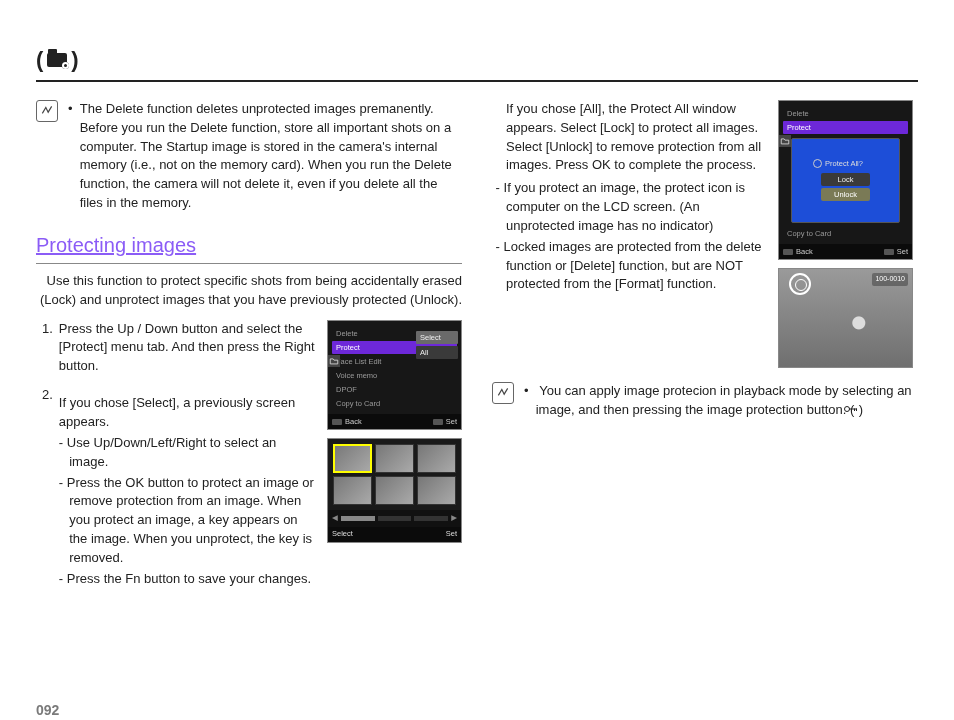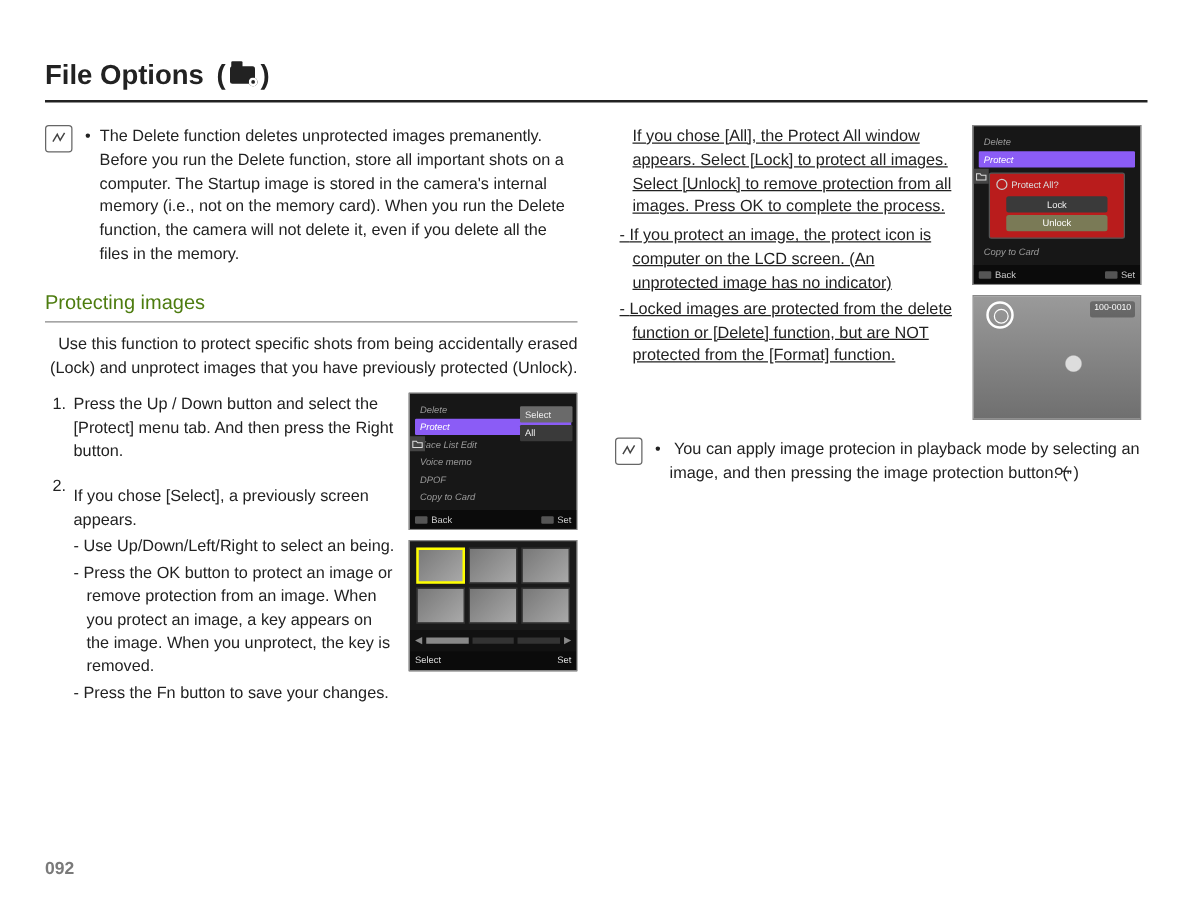--- a/index.html
+++ b/index.html
@@ -58,74 +58,75 @@
     border: 1px solid #666;
     border-radius: 3px;
     flex: 0 0 22px;
     display:flex; align-items:center; justify-content:center;
   }
   .note-icon svg { width:14px; height:14px; stroke:#444; fill:none; stroke-width:2; }
   .bulleted { text-indent: -0.9em; padding-left: 0.9em; }
   .bulleted::before { content: "\2022\00a0\00a0"; }
 
   .section-head {
-    font-size: 16px;
-    color: #4d7c0f;
+    font-size: 20px;
+    color: #8b5cf6;
     border-bottom: 1px solid #888;
     padding-bottom: 3px;
     margin: 8px 0 8px 0;
     font-weight: 400;
+    text-decoration: underline;
   }
   .para { margin-bottom: 10px; text-align: right; }
   .steps { padding-left: 6px; }
   .step { display:flex; gap:6px; margin-bottom:10px; }
   .step-num { flex:0 0 auto; }
   .step-body { flex:1 1 auto; }
   .sub { padding-left:0; }
   .dash { text-indent: -0.8em; padding-left: 0.8em; margin-top:2px; }
   .dash::before { content:"- "; }
-  .indent-14 { padding-left: 14px; text-decoration: underline; }
+  .indent-14 { padding-left: 14px; }
 
   .right-top { display:flex; gap:16px; }
   .right-top-text { flex: 1 1 0; }
   .right-top-imgs { flex: 0 0 140px; display:flex; flex-direction:column; gap:8px; }
 
   
   .lcd {
     width: 135px;
     background:#171717;
     color:#eee;
     border:1px solid #888;
     font-size:7.5px;
     line-height:1.2;
     position:relative;
     font-family: Arial, sans-serif;
   }
   .lcd .menu { padding:5px 4px 3px 4px; }
-  .lcd .menu-row { padding:2px 4px; border-radius:1px; margin:1px 0; color:#9a9a9a;font-style:italic;}
-  .lcd .menu-row.active { background:#8b5cf6; color:#fff; }
+  .lcd .menu-row { padding:2px 4px; border-radius:1px; margin:1px 0; color:#9a9a9a;}
+  .lcd .menu-row.active { background:#6d28d9; color:#fff; }
   .lcd .left-tab {
     position:absolute; left:0; top:34px; width:12px; height:12px; background:#444;
     display:flex; align-items:center; justify-content:center;
   }
   .lcd .left-tab svg { width:10px; height:10px; stroke:#ddd; fill:none; stroke-width:2;}
   .lcd .footer {
     display:flex; justify-content:space-between; padding:3px 4px;
     background:#0b0b0b; color:#ccc;
   }
   .lcd .footer span::before{
     content:""; display:inline-block; width:10px; height:6px; background:#555; border-radius:1px; margin-right:3px; vertical-align:middle;
   }
   .lcd .side-panel {
     position:absolute; right:3px; top:10px; width:42px;
   }
   .lcd .side-panel .opt { background:#3a3a3a; color:#eee; padding:2px 4px; margin-bottom:2px; border-radius:1px; }
   .lcd .side-panel .opt.sel { background:#6a6a6a; }
   .lcd.protectall .dialog {
-    margin:4px 8px; border:1px solid #555; border-radius:2px; padding:3px; background:#b91c1c;
+    margin:4px 8px; border:1px solid #555; border-radius:2px; padding:19px; background:#1d4ed8;
   }
   .lcd.protectall .dialog .dlg-title { color:#ddd; padding:1px 2px 3px 2px; }
   .lcd.protectall .dialog .dlg-title::before{
     content:""; display:inline-block; width:7px; height:7px; border:1px solid #ccc; border-radius:50%; margin-right:3px; vertical-align:middle;
   }
   .lcd.protectall .dbtn { text-align:center; padding:2px 0; margin:2px 10px; border-radius:2px; background:#3a3a3a; color:#eee;}
   .lcd.protectall .dbtn.hl { background:#7a7a56; color:#fff; }
 
   .thumbs {
     width:135px; border:1px solid #888; background:#1a1a1a; color:#ddd; font-size:7.5px;
@@ -154,31 +155,30 @@
   }
   .photo .key-ring::after{
     content:""; position:absolute; left:4px; top:4px; width:10px; height:10px; border:1.5px solid #fff; border-radius:50%;
   }
 
   .step1-media {
     float:right; width:135px; margin-left:10px; display:flex; flex-direction:column; gap:8px;
   }
 
   .page-num {
-    position:absolute; left:36px; bottom:16px; font-weight:700; color:#7a7a7a; font-size:14px;
+    position:absolute; left:36px; bottom:0; font-weight:700; color:#7a7a7a; font-size:14px;
   }
 
   .key-icon { display:inline-block; vertical-align:middle; }
   .key-icon svg { width:16px; height:10px; }
 </style>
 </head>
 <body>
 
 <div class="title-row">
-  <span class="page-title">File Options</span>
   <span class="title-paren">
     (<span class="folder-icon"></span>)
   </span>
 </div>
 
 <div class="columns">
 
   <div class="col col-left">
 
     <div class="note-box">
@@ -246,21 +246,21 @@
 
       <div class="steps">
         <div class="step">
           <div class="step-num">1.</div>
           <div class="step-body">Press the Up / Down button and select the [Protect] menu tab. And then press the Right button.</div>
         </div>
         <div class="step">
           <div class="step-num">2.</div>
           <div class="step-body">
             <div class="sub" style="margin-top:8px;">If you chose [Select], a previously screen appears.</div>
-            <div class="dash">Use Up/Down/Left/Right to select an being.</div>
+            <div class="dash">Use Up/Down/Left/Right to select an image.</div>
             <div class="dash">Press the OK button to protect an image or remove protection from an image. When you protect an image, a key appears on the image. When you unprotect, the key is removed.</div>
             <div class="dash">Press the Fn button to save your changes.</div>
           </div>
         </div>
       </div>
     </div>
   </div>
 
   <div class="col col-right">
     <div class="right-top">

